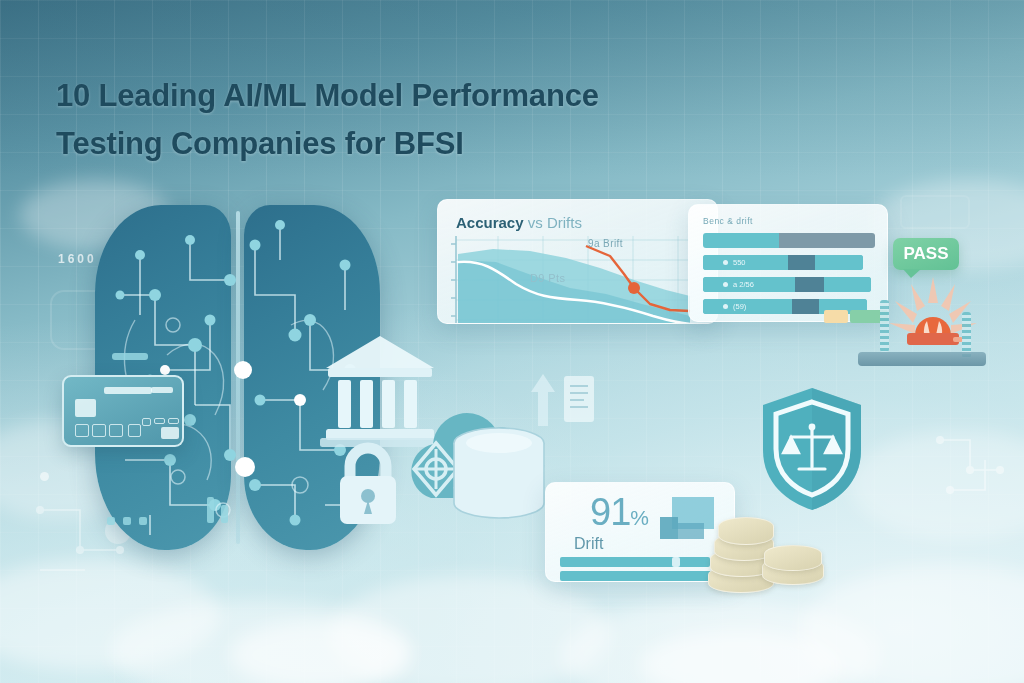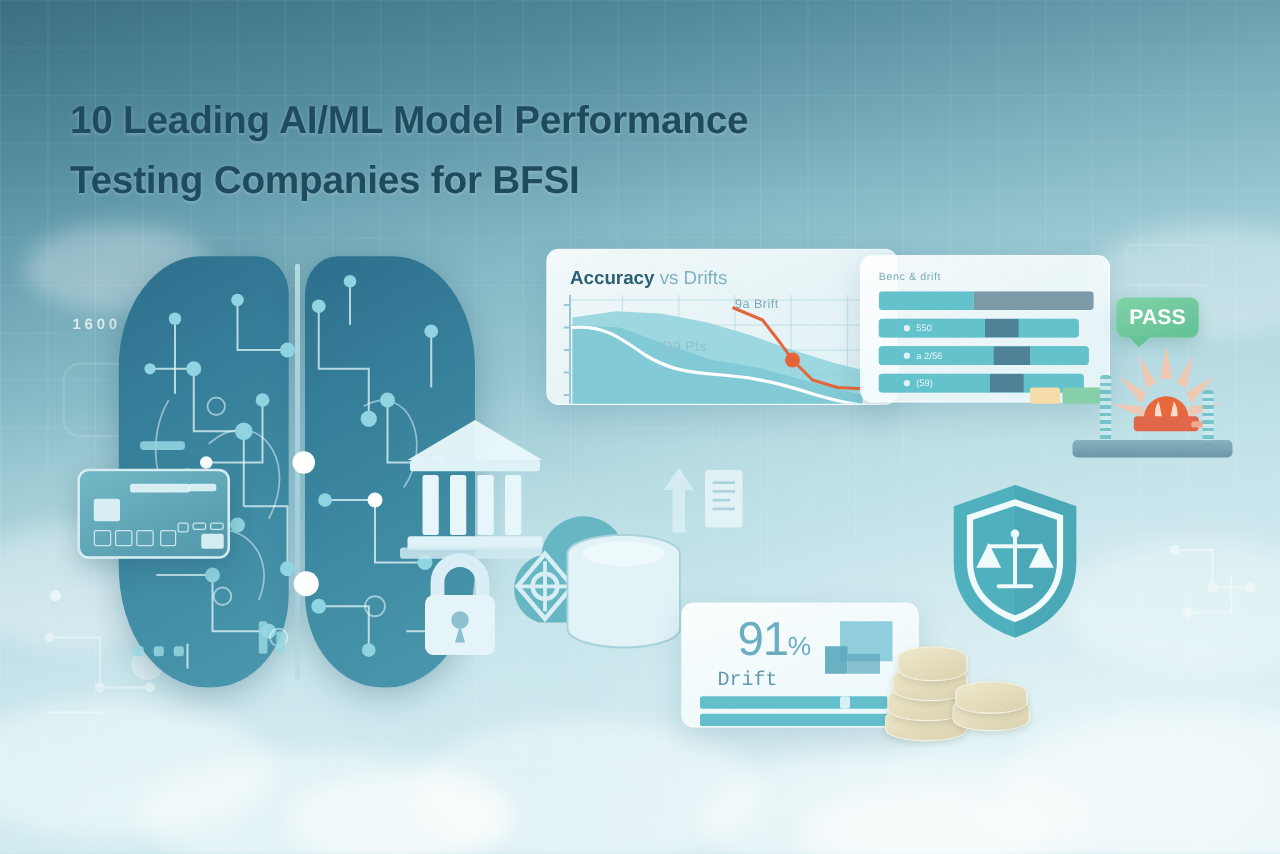--- a/index.html
+++ b/index.html
@@ -95,21 +95,21 @@
   .tam-num { position:absolute; left:26px; top:9px; font-size:10px; color:#5d8a9a; font-weight:bold; }
   .tam-dot { position:absolute; left:13px; top:12px; width:7px; height:7px; border-radius:50%; background:#3f6b80; }
   .tam-label { position:absolute; left:46px; bottom:9px; font-size:15px; color:#5b8899; letter-spacing:.4px; }
   .tam-sq1 { position:absolute; left:14px; bottom:8px; width:15px; height:17px; background:rgba(180,215,225,.7); border-radius:2px; }
   .tam-sq2 { position:absolute; left:34px; bottom:8px; width:5px; height:20px; background:#4d7e92; border-radius:1px; }
 
   
   #panel-drift { left:545px; top:482px; width:190px; height:100px; }
   .drift-num { position:absolute; left:26px; top:8px; font-size:38px; font-weight:normal; color:#6aaec2; letter-spacing:-1px;margin-left:18px; }
   .drift-pct { font-size:21px; }
-  .drift-sub { position:absolute; left:28px; top:52px; font-size:16px; color:#6198ab;font-family:Liberation Mono, monospace; }
+  .drift-sub { position:absolute; left:28px; top:52px; font-size:16px; color:#6198ab; }
   .drift-bar { position:absolute; left:14px; height:10px; border-radius:2px; background:#63bfcb; }
 
   
   #panel-error { left:818px; top:330px; width:148px; height:78px; border-radius:9px;
       background:linear-gradient(160deg,#517a8e,#3f6375); box-shadow:0 8px 22px rgba(30,70,90,.3);
       border:1px solid rgba(255,255,255,.12); overflow:hidden; position:absolute; }
   .err-title { position:absolute; left:13px; top:10px; font-size:8px; color:#d4eef4; letter-spacing:1px; font-weight:bold; }
   .err-bar { position:absolute; left:13px; border-radius:2px; }
 
   

